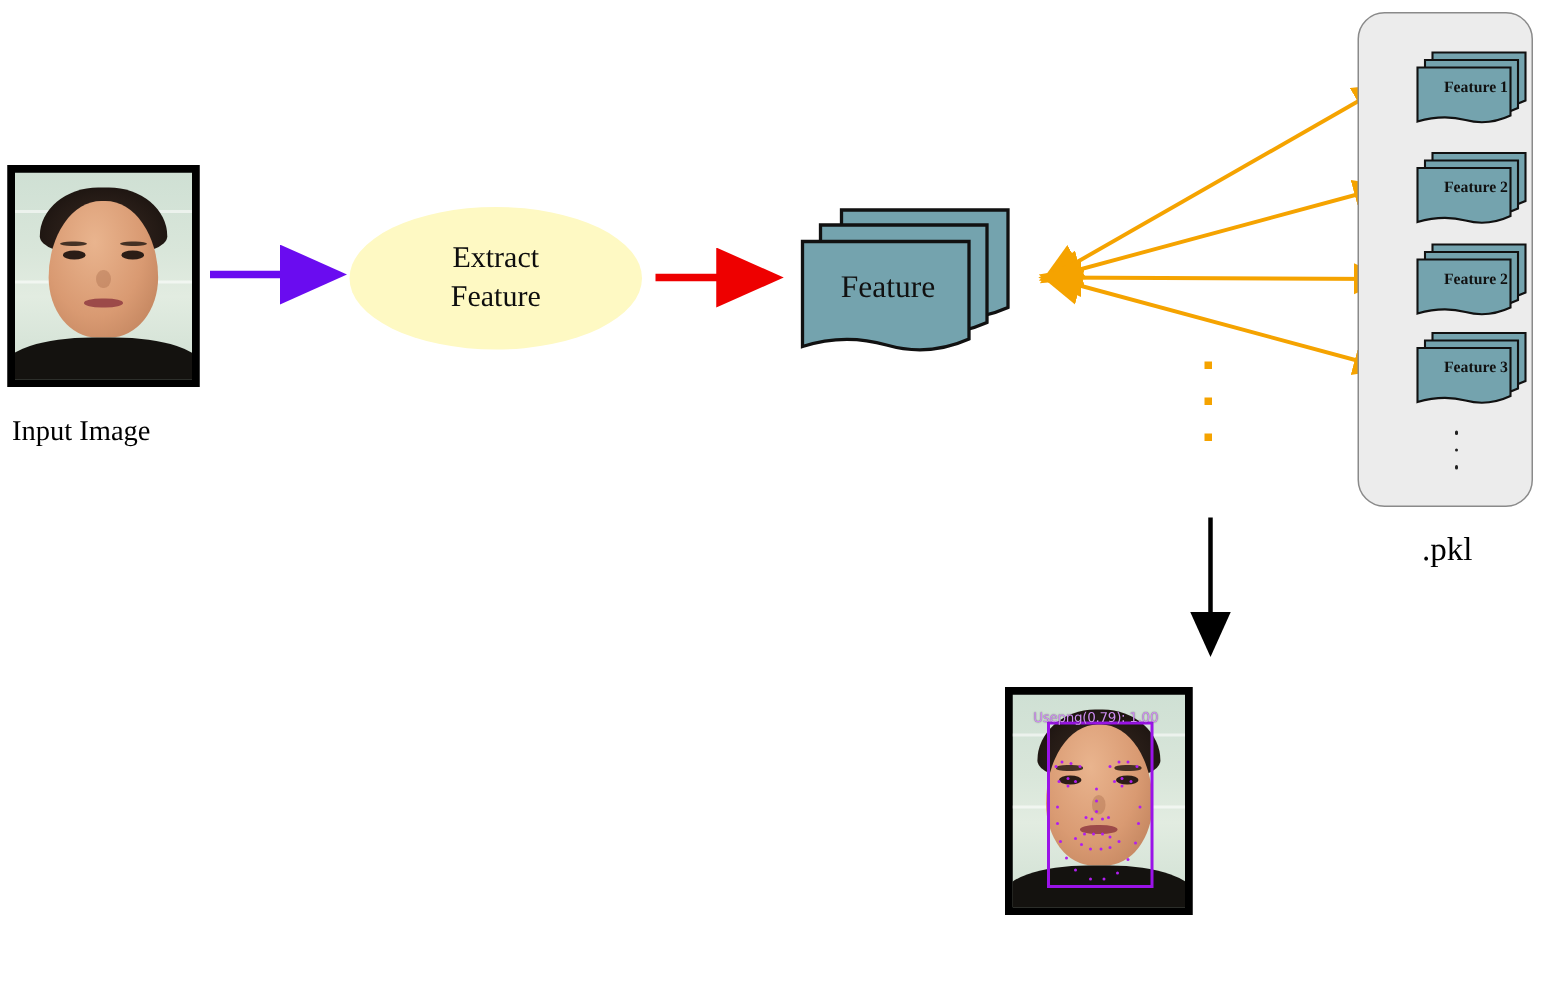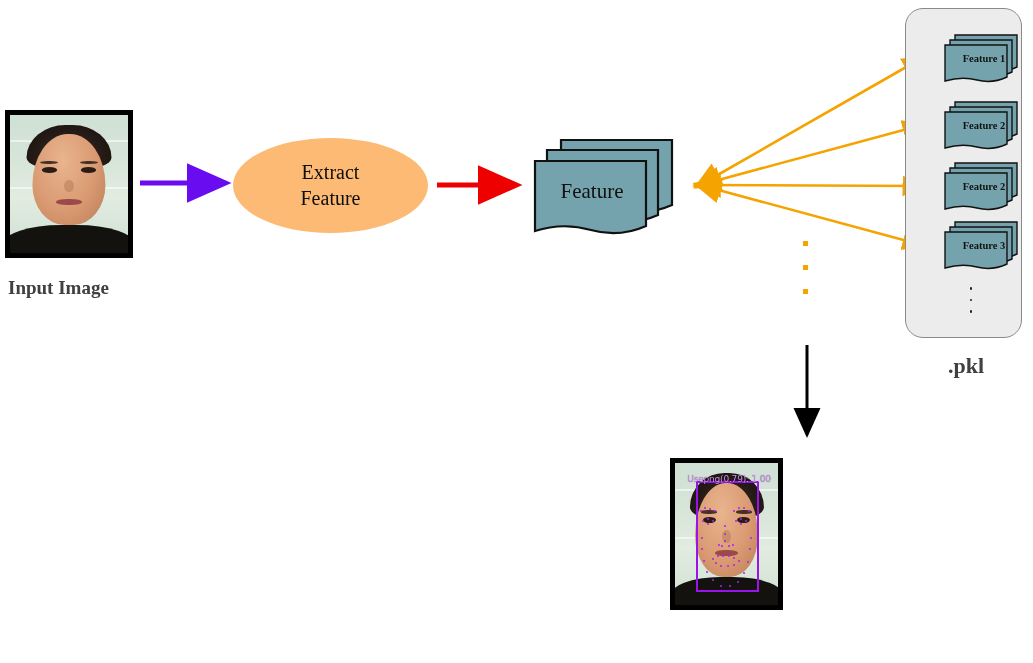--- a/index.html
+++ b/index.html
@@ -148,34 +148,33 @@
     height: 26%;
     background: linear-gradient(90deg, #2c3138 0%, #3c434b 40%, #8e9aa6 52%, #3c434b 62%, #2c3138 100%);
   }
 
   
   .caption {
     position: absolute;
     white-space: nowrap;
     font-size: 19px;
     line-height: 1;
-    color: #404040;
-    font-weight: bold;
+    color: #000000;
   }
   #input-image-caption { left: 8px; top: 278px; }
   #pkl-caption { left: 948px; top: 355px; font-size: 22px; }
   #recognition-caption { left: 723px; top: 637px; font-size: 21px; }
 
   
   #extract-feature-node {
     position: absolute;
     left: 233px; top: 138px;
     width: 195px; height: 95px;
     border-radius: 50%;
-    background: #fdba74;
+    background: #fef9c3;
     display: flex;
     align-items: center;
     justify-content: center;
     text-align: center;
   }
   #extract-feature-node .node-label {
     font-size: 20px;
     line-height: 1.28;
     color: #0e0e0e;
   }
@@ -248,21 +247,21 @@
     display: block;
     width: 5px; height: 5px;
     background: #f5a300;
     margin-bottom: 19px;
   }
 
   
   #detected-face-frame {
     position: absolute;
     left: 670px; top: 458px;
-    width: 113px; height: 152px;
+    width: 125px; height: 152px;
     border: 5px solid #000;
     background: #000;
     box-sizing: border-box;
   }
   #detected-face-frame .bbox {
     position: absolute;
     left: 20%;
     top: 13%;
     width: 62%;
     height: 78%;

